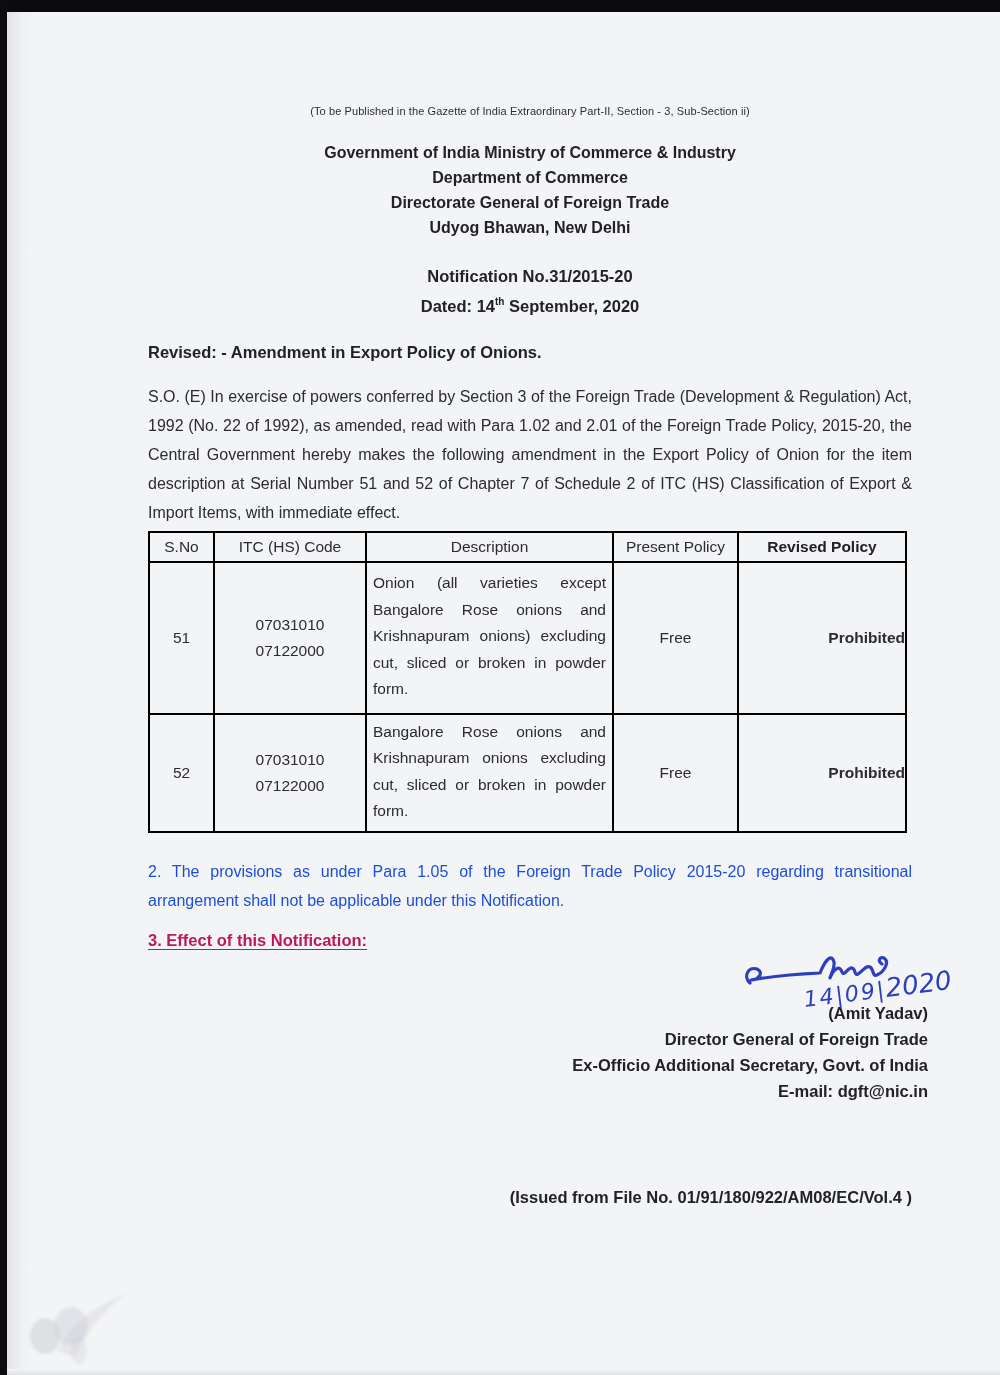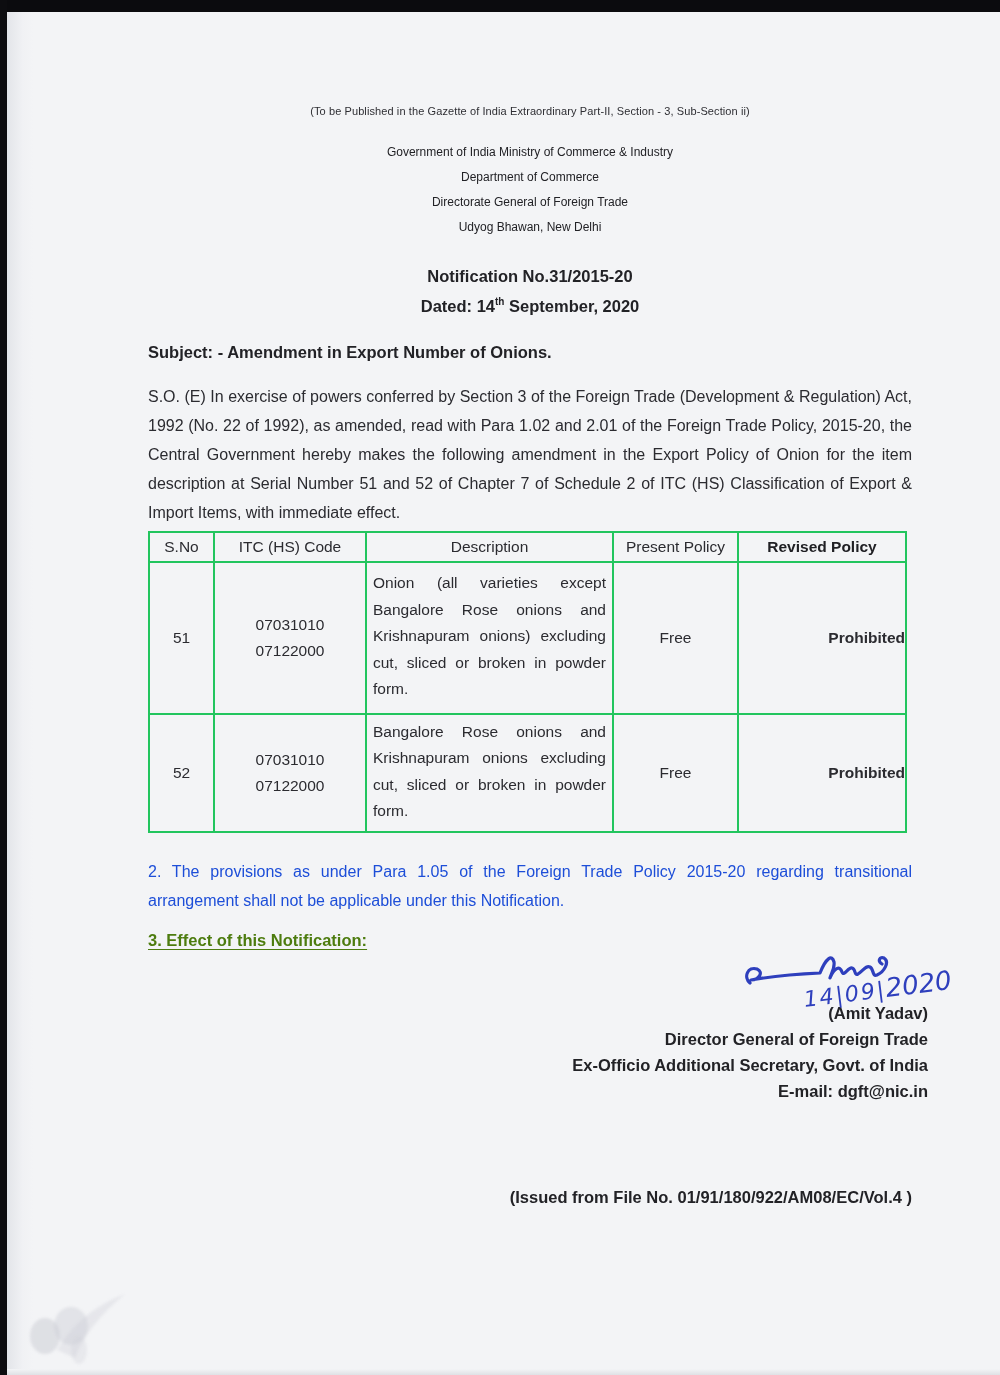--- a/index.html
+++ b/index.html
@@ -28,21 +28,21 @@
   .content { position:absolute; left:141px; top:0; width:764px; }
 
   .gazette-line {
     margin-top:93px;
     text-align:center;
     font-size:11px;
     color:#2e2e33;
     letter-spacing:0.1px;
   }
   .org-block { margin-top:23px; text-align:center; }
-  .org-line { font-weight:normal; font-size:12px; line-height:25px; color:#222226; }
+  .org-line { font-weight:bold; font-size:16px; line-height:25px; color:#222226; }
   .notif-block { margin-top:24px; text-align:center; }
   .notif-line { font-weight:bold; font-size:16.5px; line-height:25px; color:#222226; }
   .sup { font-size:10px; vertical-align:super; }
 
   .subject-line {
     margin-top:24px;
     font-weight:bold; font-size:16.5px; color:#222226;
   }
 
   .body-para {
@@ -52,21 +52,21 @@
     color:#2b2b30;
   }
 
   table.policy-table {
     margin-top:4px;
     width:757px;
     border-collapse:collapse;
     table-layout:fixed;
   }
   .policy-table th, .policy-table td {
-    border:2px solid #22c55e;
+    border:2px solid #000000;
     font-size:15.5px;
     color:#2b2b30;
     vertical-align:middle;
   }
   .policy-table th {
     height:30px; font-weight:normal; text-align:center; padding:2px 4px;
   }
   .col-sno { width:65px; }
   .col-code { width:152px; }
   .col-desc { width:247px; }
@@ -78,21 +78,21 @@
   .cell-desc {
     text-align:justify; padding:4px 6px 6px 6px; line-height:26.5px;
   }
   .cell-revised { font-weight:bold; color:#202024; text-align:right; }
   .row-51 td { height:152px; }
   .row-52 td { height:110px; }
 
   .numbered-para { margin-top:24px; font-size:16px; line-height:29px; text-align:justify; color:#1d4ed8; }
   .section-heading {
     margin-top:16px;
-    font-weight:bold; font-size:16.5px; color:#4d7c0f;
+    font-weight:bold; font-size:16.5px; color:#be185d;
     text-decoration:underline;
     text-underline-offset:3px;
   }
   .bold-para {
     margin-top:28px;
     font-weight:bold; font-size:16px; line-height:29px;
     text-align:justify; color:#222227;
   }
 
   .sig-block {
@@ -157,21 +157,21 @@
       <div class="org-line">Department of Commerce</div>
       <div class="org-line">Directorate General of Foreign Trade</div>
       <div class="org-line">Udyog Bhawan, New Delhi</div>
     </div>
 
     <div class="notif-block">
       <div class="notif-line">Notification No.31/2015-20</div>
       <div class="notif-line"><span>Dated: 14</span><span class="sup">th</span><span> September, 2020</span></div>
     </div>
 
-    <div class="subject-line">Subject: - Amendment in Export Number of Onions.</div>
+    <div class="subject-line">Revised: - Amendment in Export Policy of Onions.</div>
 
     <div class="body-para">S.O. (E) In exercise of powers conferred by Section 3 of the Foreign Trade (Development &amp; Regulation) Act, 1992 (No. 22 of 1992), as amended, read with Para 1.02 and 2.01 of the Foreign Trade Policy, 2015-20, the Central Government hereby makes the following amendment in the Export Policy of Onion for the item description at Serial Number 51 and 52 of Chapter 7 of Schedule 2 of ITC (HS) Classification of Export &amp; Import Items, with immediate effect.</div>
 
     <table class="policy-table">
       <colgroup>
         <col class="col-sno">
           <col class="col-code">
           <col class="col-desc">
           <col class="col-present">
           <col class="col-revised">

